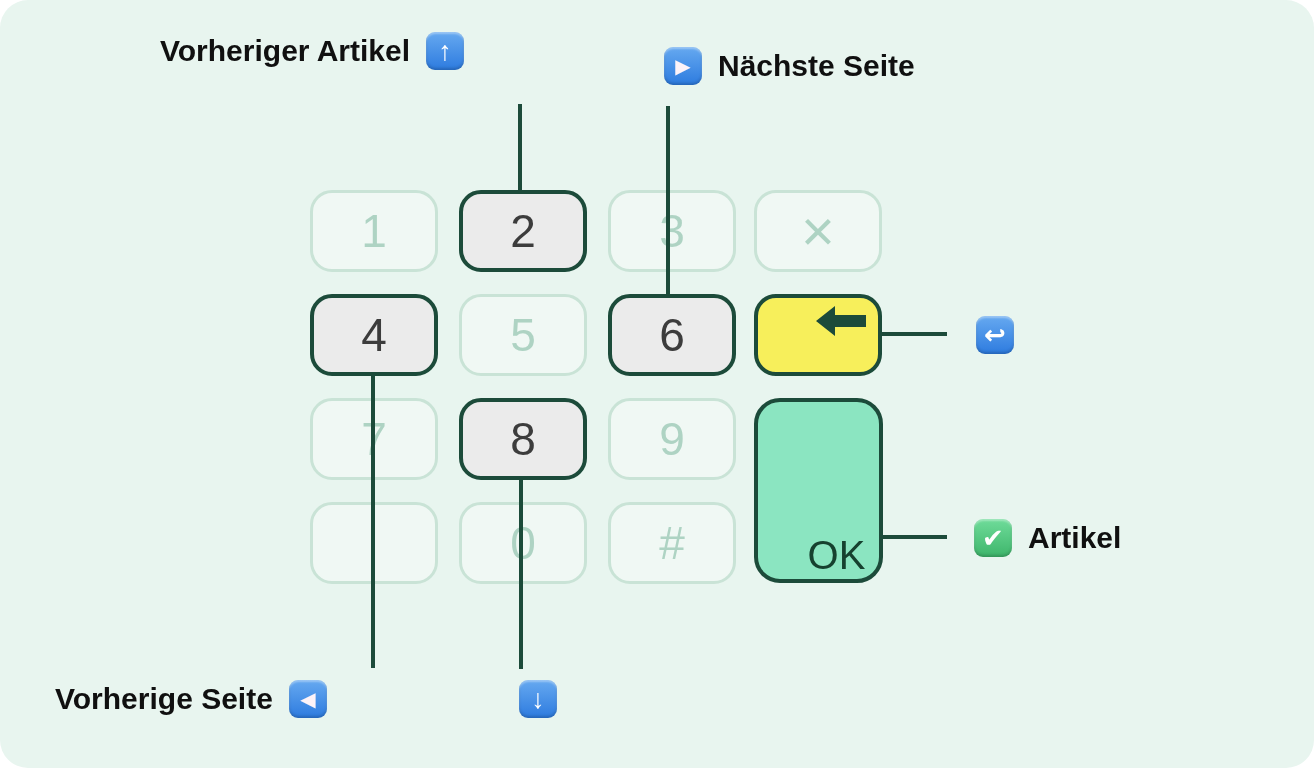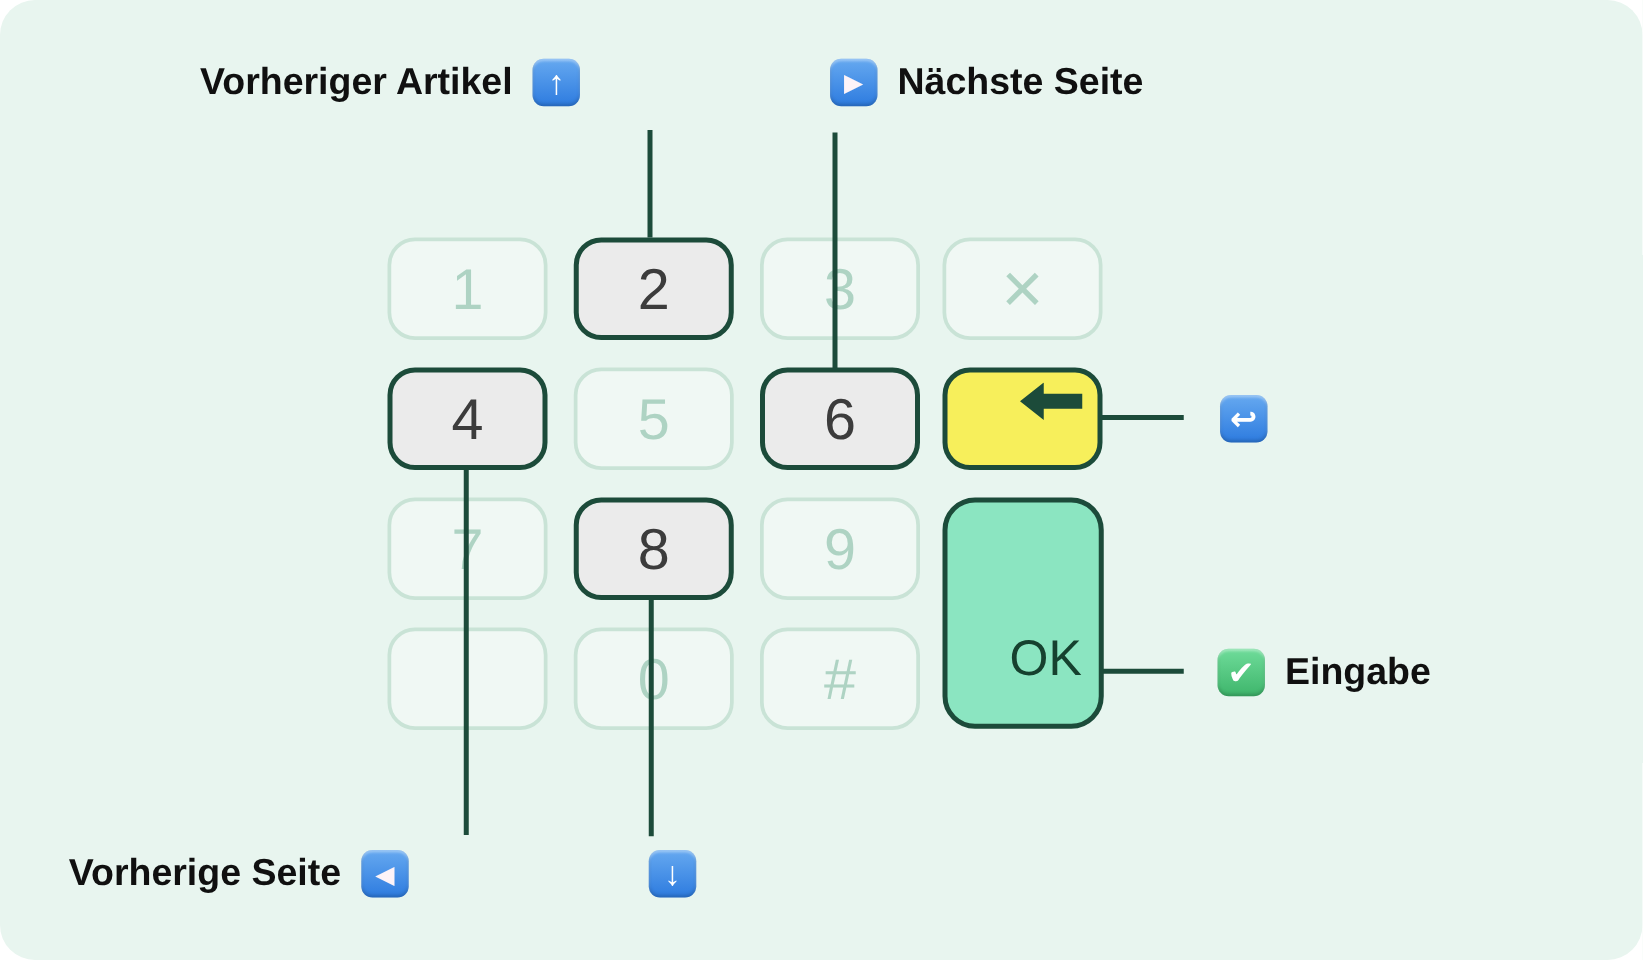--- a/index.html
+++ b/index.html
@@ -21,21 +21,21 @@
     border:4px solid #1c4b3a;background:#ebebeb;color:#3c3c3c;z-index:3;
   }
   .key.yellow{
     border:4px solid #1c4b3a;background:#f7ef5b;z-index:3;
     justify-content:flex-end;padding-right:12px;
   }
   .key.ok{
     left:754px;top:398px;width:129px;height:185px;border-radius:26px;
     border:4px solid #1c4b3a;background:#8be5c1;color:#16412f;font-size:40px;
     align-items:flex-end;justify-content:center;
-    padding-bottom:32px;padding-left:36px;z-index:3;box-sizing:border-box;
+    padding-bottom:4px;padding-left:36px;z-index:3;box-sizing:border-box;
   }
   .key .xglyph{font-size:58px;}
   
   .p-r1c1{left:310px;top:190px}.p-r1c2{left:459px;top:190px}.p-r1c3{left:608px;top:190px}.p-r1c4{left:754px;top:190px}
   .p-r2c1{left:310px;top:294px}.p-r2c2{left:459px;top:294px}.p-r2c3{left:608px;top:294px}.p-r2c4{left:754px;top:294px}
   .p-r3c1{left:310px;top:398px}.p-r3c2{left:459px;top:398px}.p-r3c3{left:608px;top:398px}
   .p-r4c1{left:310px;top:502px}.p-r4c2{left:459px;top:502px}.p-r4c3{left:608px;top:502px}
   .backspace-svg{position:relative;top:-14px;}
   
   .line{position:absolute;background:#1c4b3a;z-index:2;}
@@ -43,21 +43,21 @@
   .l-next-page{left:666px;top:106px;width:4px;height:192px;}
   .l-prev-page{left:371px;top:374px;width:4px;height:294px;}
   .l-next-article{left:519px;top:479px;width:4px;height:190px;}
   .l-back{left:879px;top:332px;width:68px;height:4px;}
   .l-ok{left:881px;top:535px;width:66px;height:4px;}
   
   .label{
     position:absolute;display:flex;align-items:center;gap:16px;
     font-weight:700;font-size:30px;color:#101010;white-space:nowrap;z-index:4;
   }
-  .lbl-prev-article{left:160px;top:47px;}
+  .lbl-prev-article{left:160px;top:32px;}
   .lbl-next-page{left:664px;top:47px;}
   .lbl-back{left:976px;top:316px;}
   .lbl-enter{left:974px;top:519px;}
   .lbl-prev-page{left:55px;top:680px;justify-content:flex-end;}
   .lbl-next-article{left:519px;top:680px;}
   
   .eicon{
     width:38px;height:38px;border-radius:9px;flex:0 0 auto;
     display:flex;align-items:center;justify-content:center;
     color:#ffffff;font-weight:700;
@@ -124,21 +124,21 @@
   <div class="label lbl-back">
     <span class="eicon blue">
         <span class="g-return">↩</span>
       </span>
   </div>
 
   <div class="label lbl-enter">
     <span class="eicon green">
         <span class="g-check">✔</span>
       </span>
-    <span>Eingabe</span>
+    <span>Artikel</span>
   </div>
 
   <div class="label lbl-prev-page">
     <span>Vorherige Seite</span>
     <span class="eicon blue">
         <span class="g-tri">◀</span>
       </span>
   </div>
 
   <div class="label lbl-next-article">

